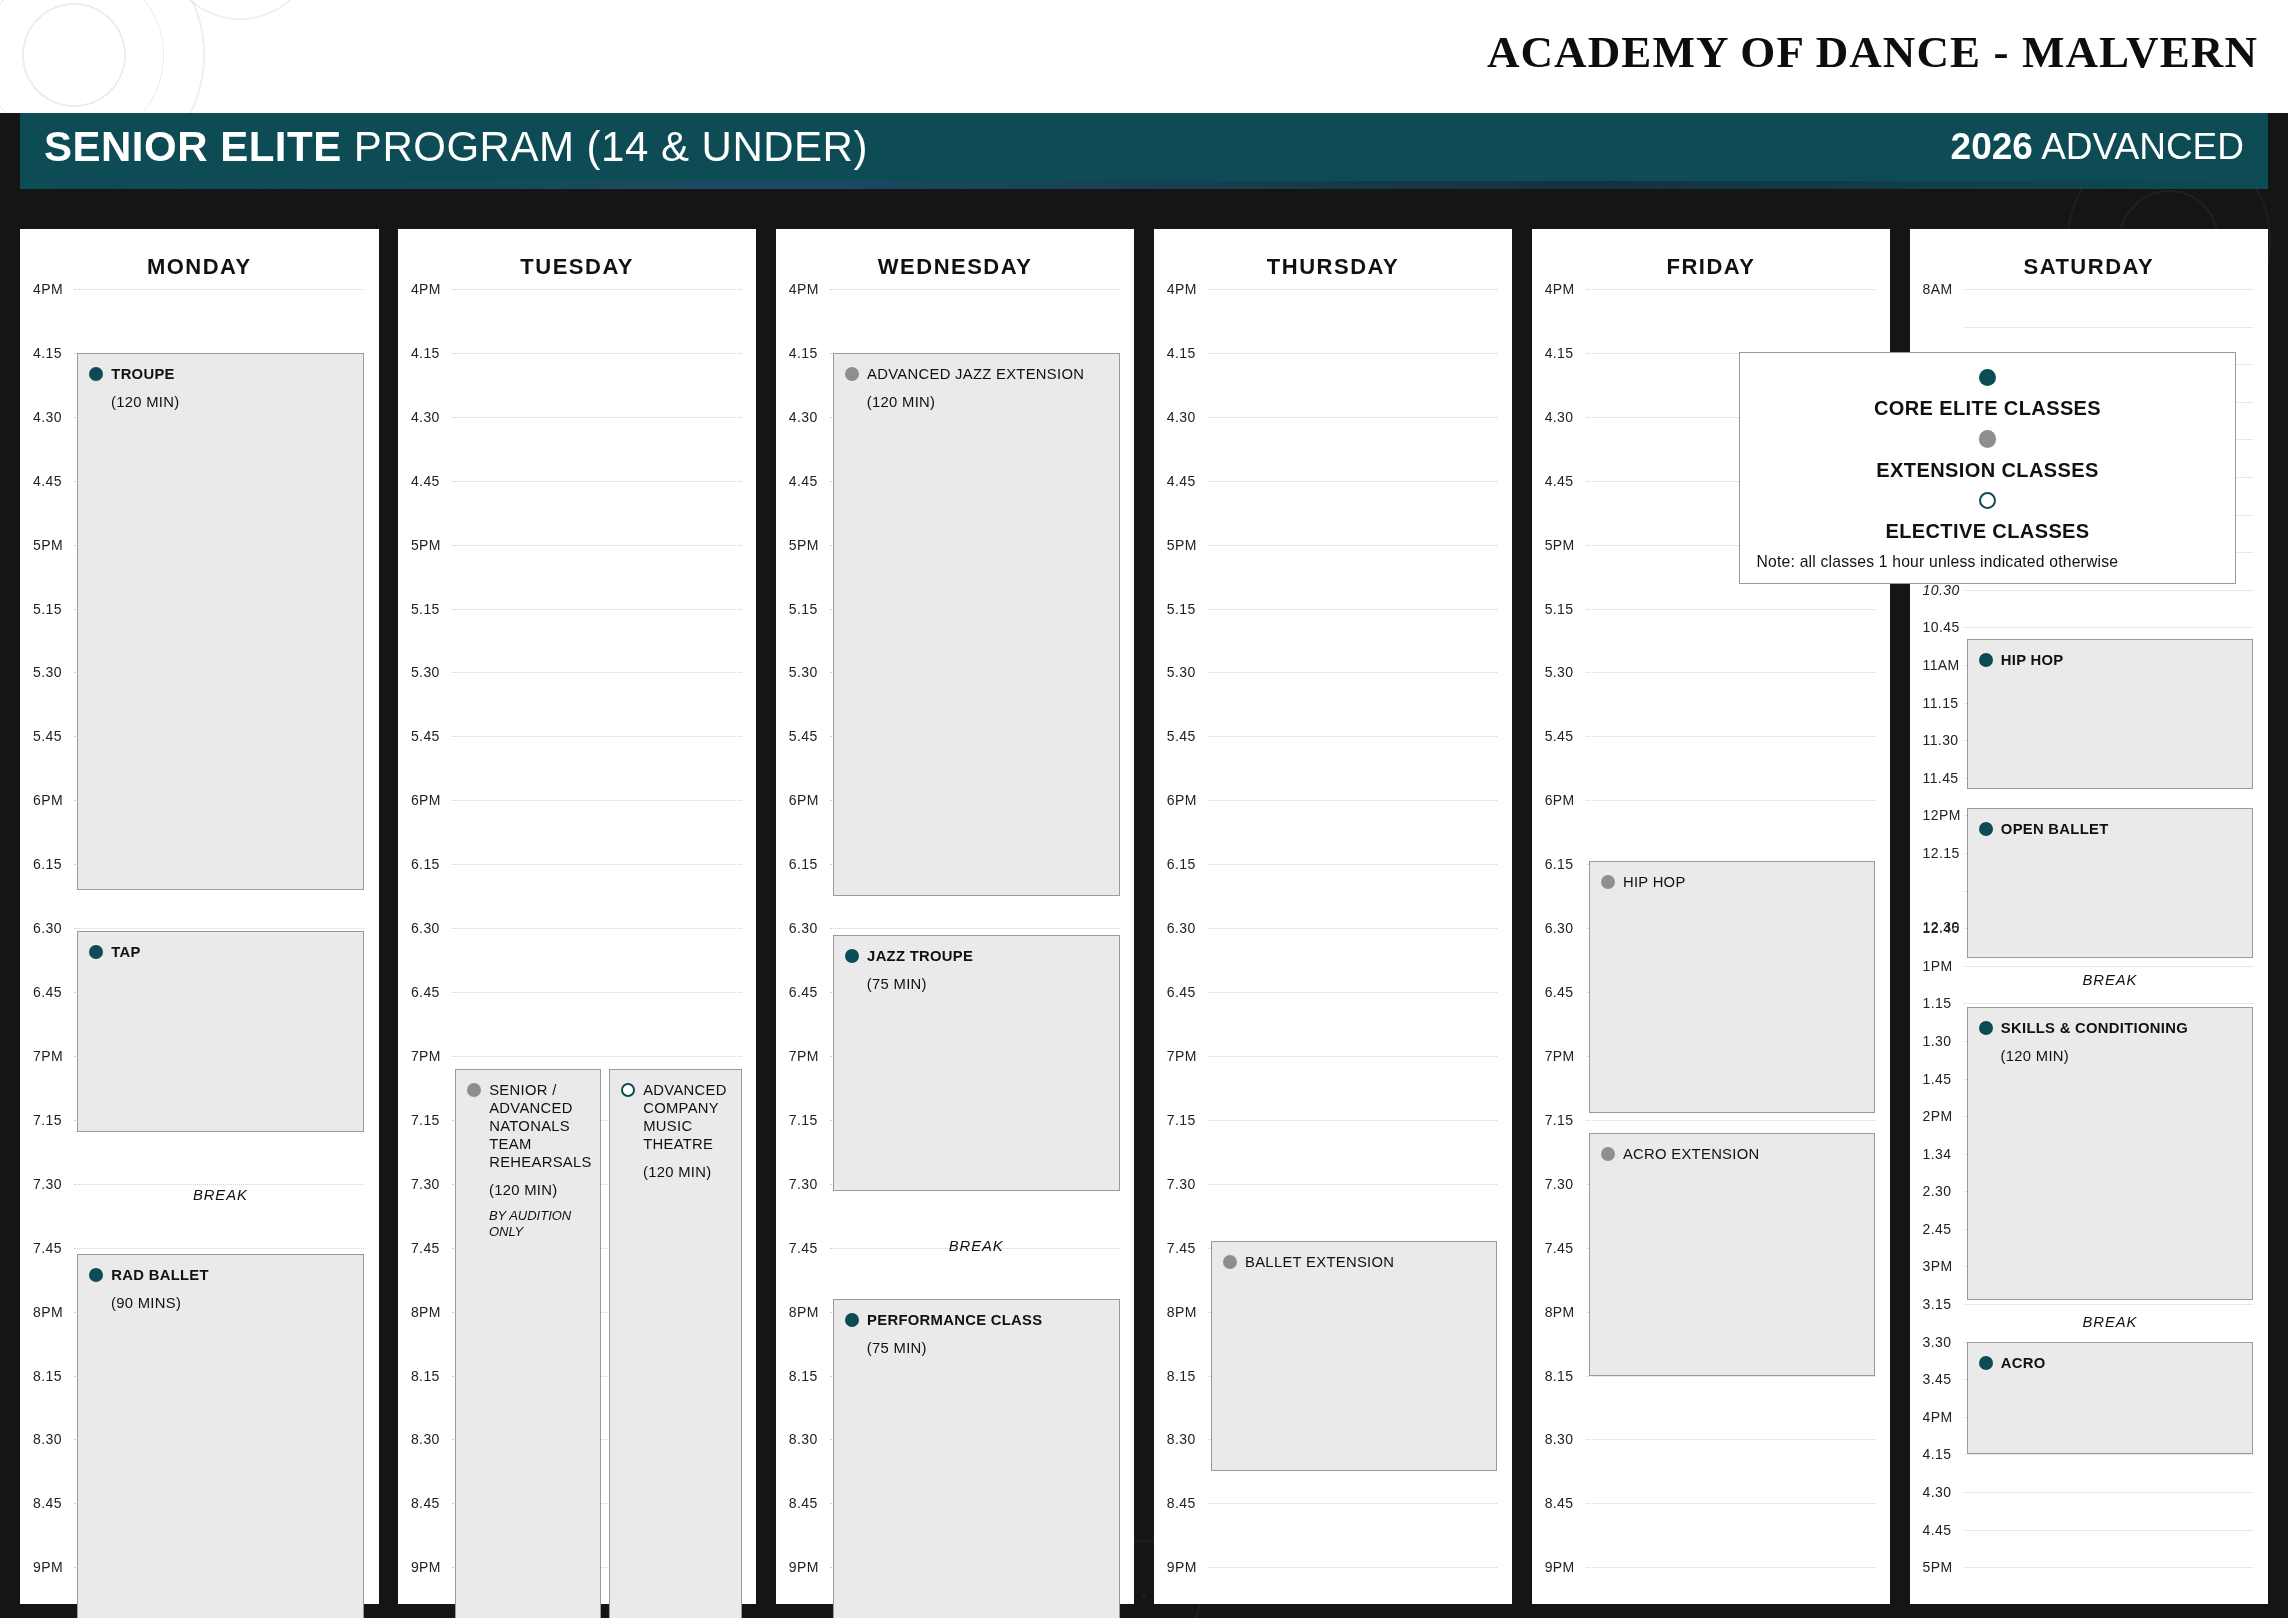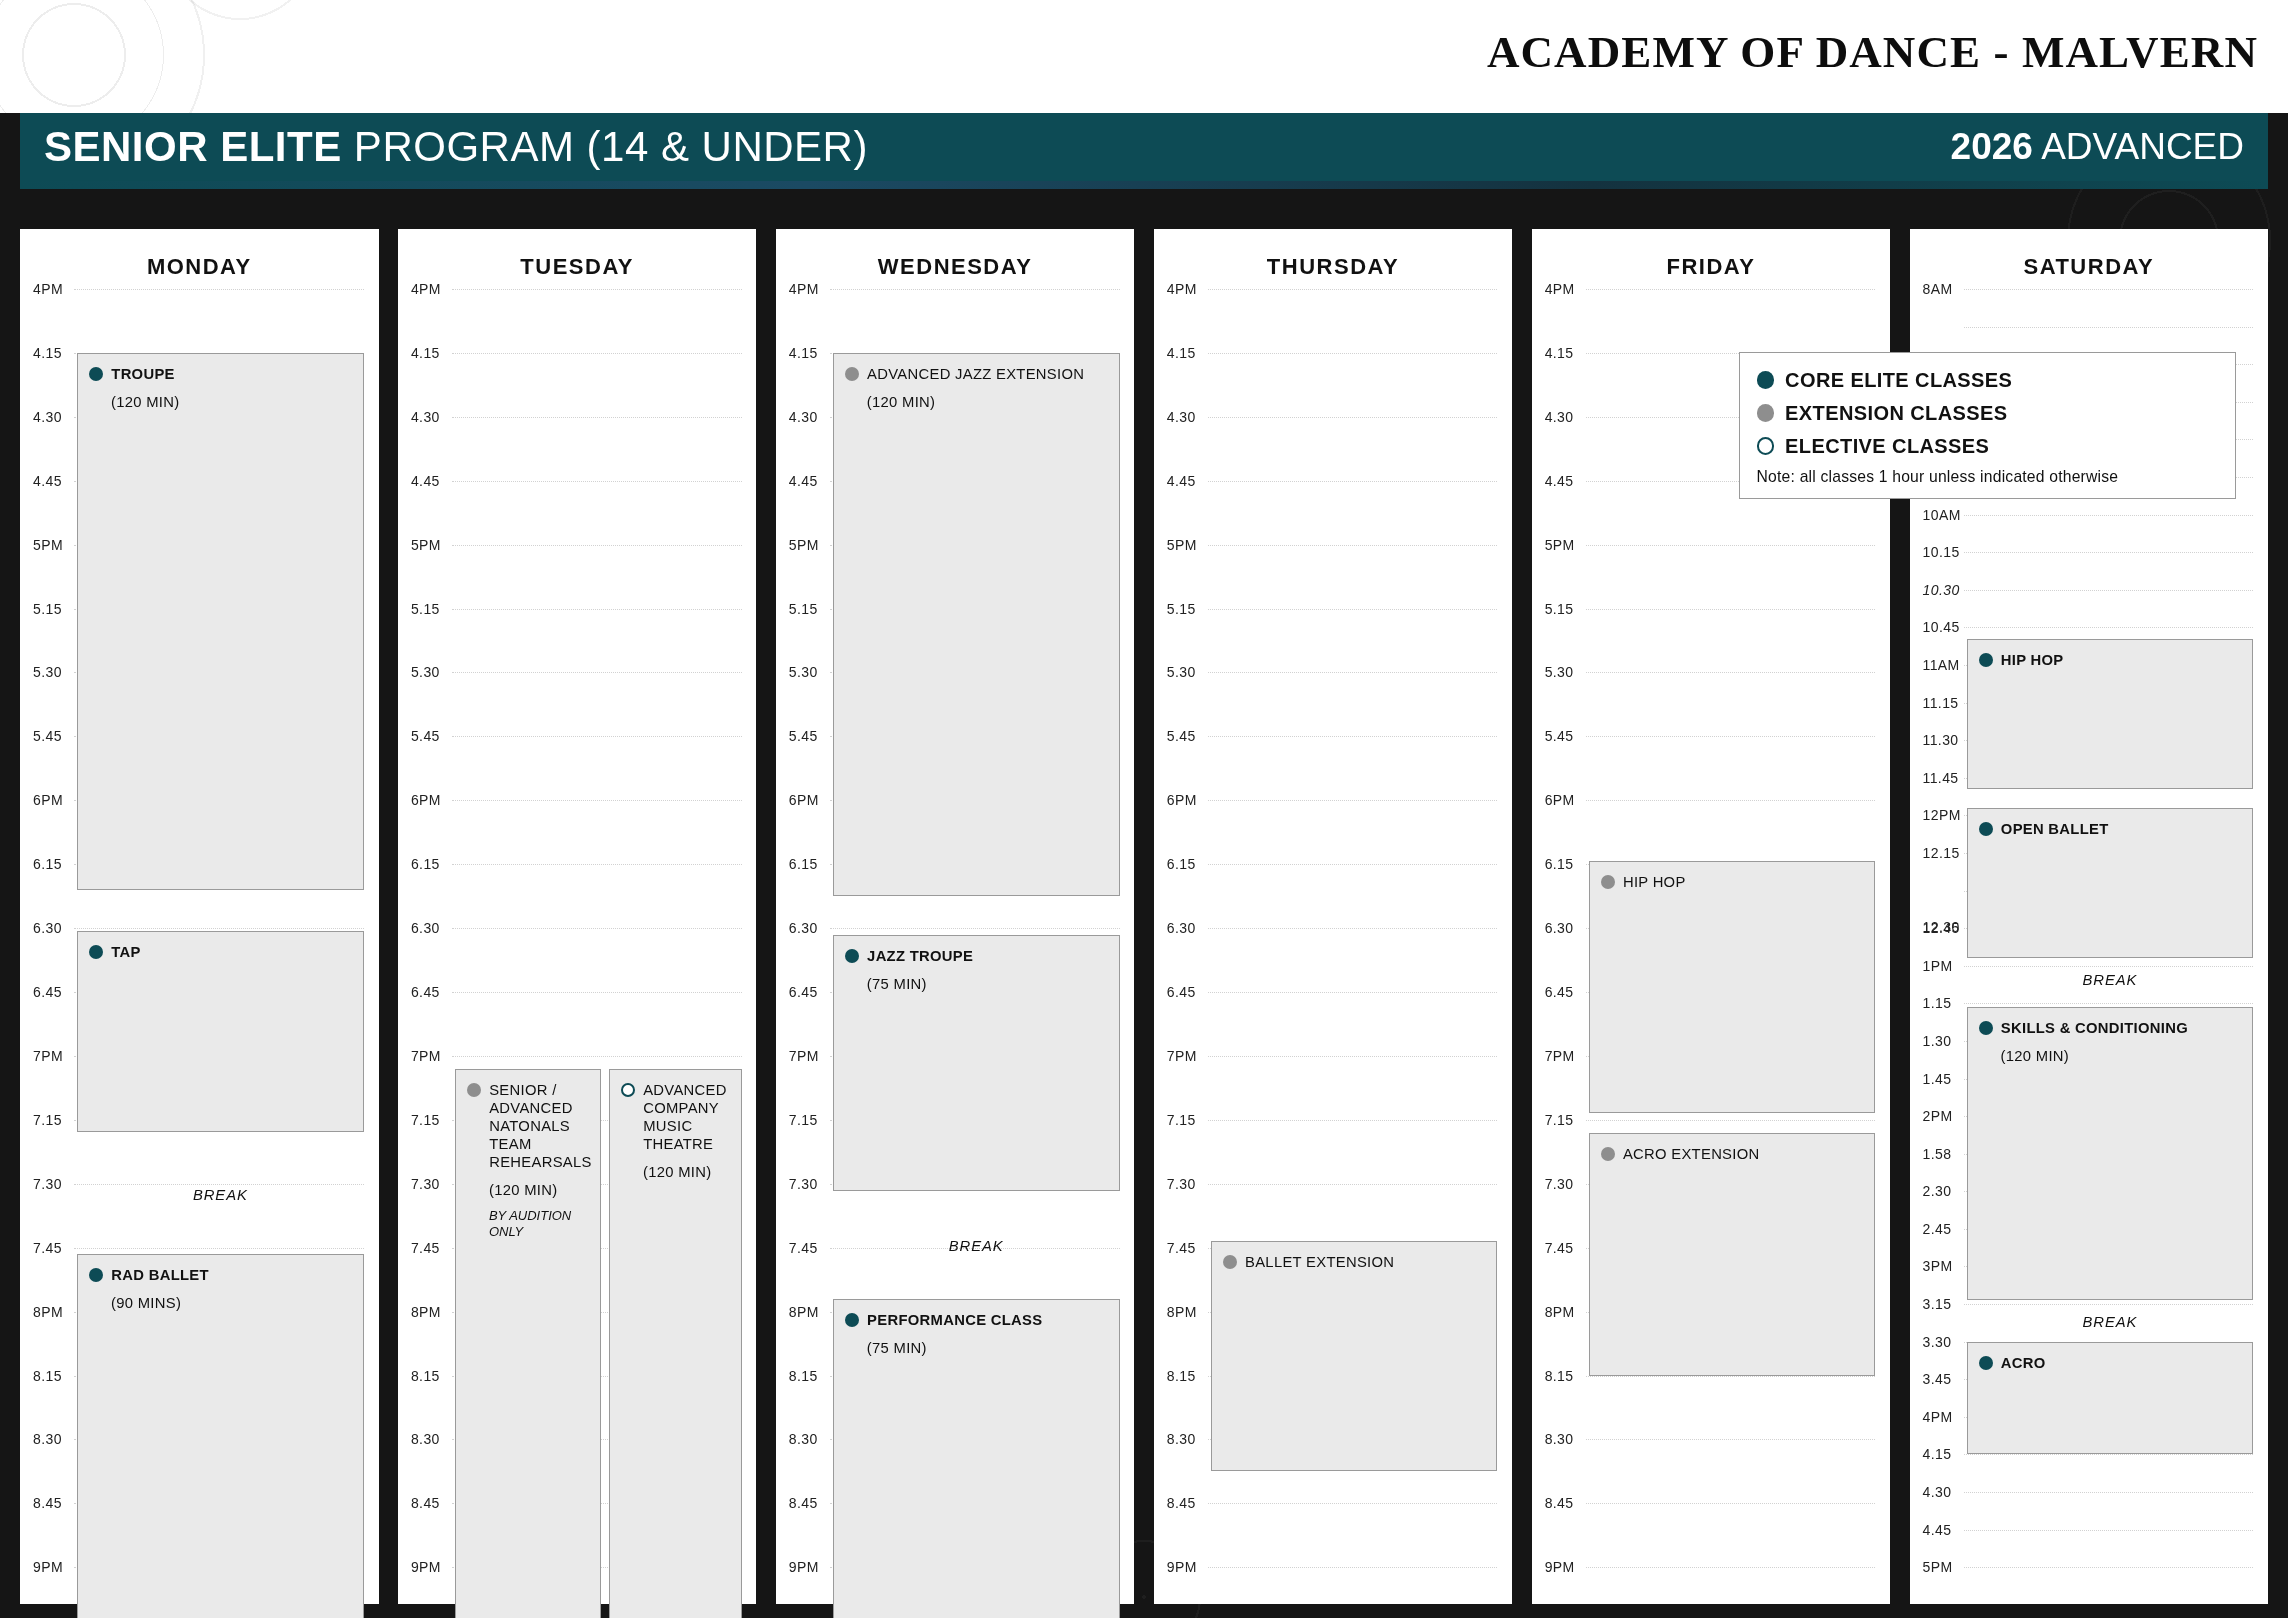--- a/index.html
+++ b/index.html
@@ -166,21 +166,21 @@
   
   .legend {
     position: absolute;
     left: 1739px; top: 352px;
     width: 497px;
     background: #ffffff;
     border: 0.9px solid #9a9a9a;
     padding: 15.7px 16.6px 12px 16.6px;
     z-index: 5;
   }
-  .legend-row { display: flex; align-items: center; gap: 11px; margin-bottom: 10px; }
+  .legend-row { display: flex; align-items: center; gap: 11px; margin-bottom: 10px; flex-direction: column; }
   .legend-row .lbl { font-size: 20px; font-weight: bold; color: #111; letter-spacing: 0.4px; }
   .legend .dot { width: 17.5px; height: 17.5px; margin-top: 0; }
   .legend .dot.elec { border-width: 2.8px; }
   .legend-note {
     font-size: 15.7px; color: #111; margin-top: 5.5px; letter-spacing: 0.2px;
   }
 </style>
 </head>
 <body>
 
@@ -551,21 +551,21 @@
           <div class="tick-label" style="top: 677px;">1PM</div>
           <div class="tick-line" style="top: 677px;"></div>
           <div class="tick-label" style="top: 714px;">1.15</div>
           <div class="tick-line" style="top: 714px;"></div>
           <div class="tick-label" style="top: 752px;">1.30</div>
           <div class="tick-line" style="top: 752px;"></div>
           <div class="tick-label" style="top: 790px;">1.45</div>
           <div class="tick-line" style="top: 790px;"></div>
           <div class="tick-label" style="top: 827px;">2PM</div>
           <div class="tick-line" style="top: 827px;"></div>
-          <div class="tick-label" style="top: 865px;">1.58</div>
+          <div class="tick-label" style="top: 865px;">1.34</div>
           <div class="tick-line" style="top: 865px;"></div>
           <div class="tick-label" style="top: 902px;">2.30</div>
           <div class="tick-line" style="top: 902px;"></div>
           <div class="tick-label" style="top: 940px;">2.45</div>
           <div class="tick-line" style="top: 940px;"></div>
           <div class="tick-label" style="top: 977px;">3PM</div>
           <div class="tick-line" style="top: 977px;"></div>
           <div class="tick-label" style="top: 1015px;">3.15</div>
           <div class="tick-line" style="top: 1015px;"></div>
           <div class="tick-label" style="top: 1053px;">3.30</div>

